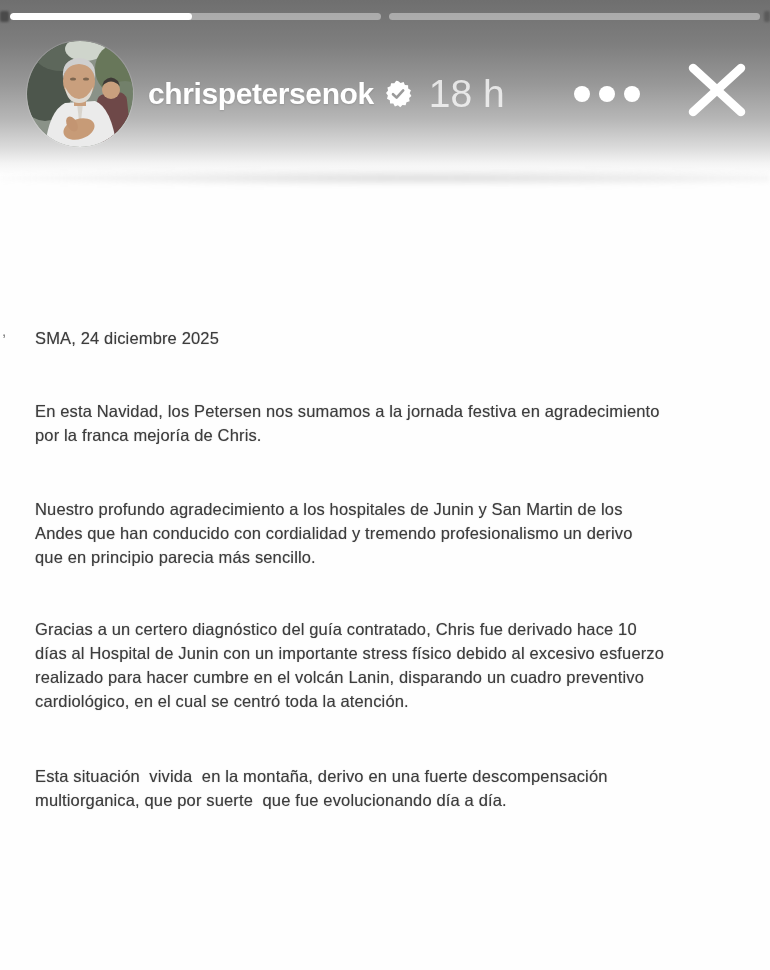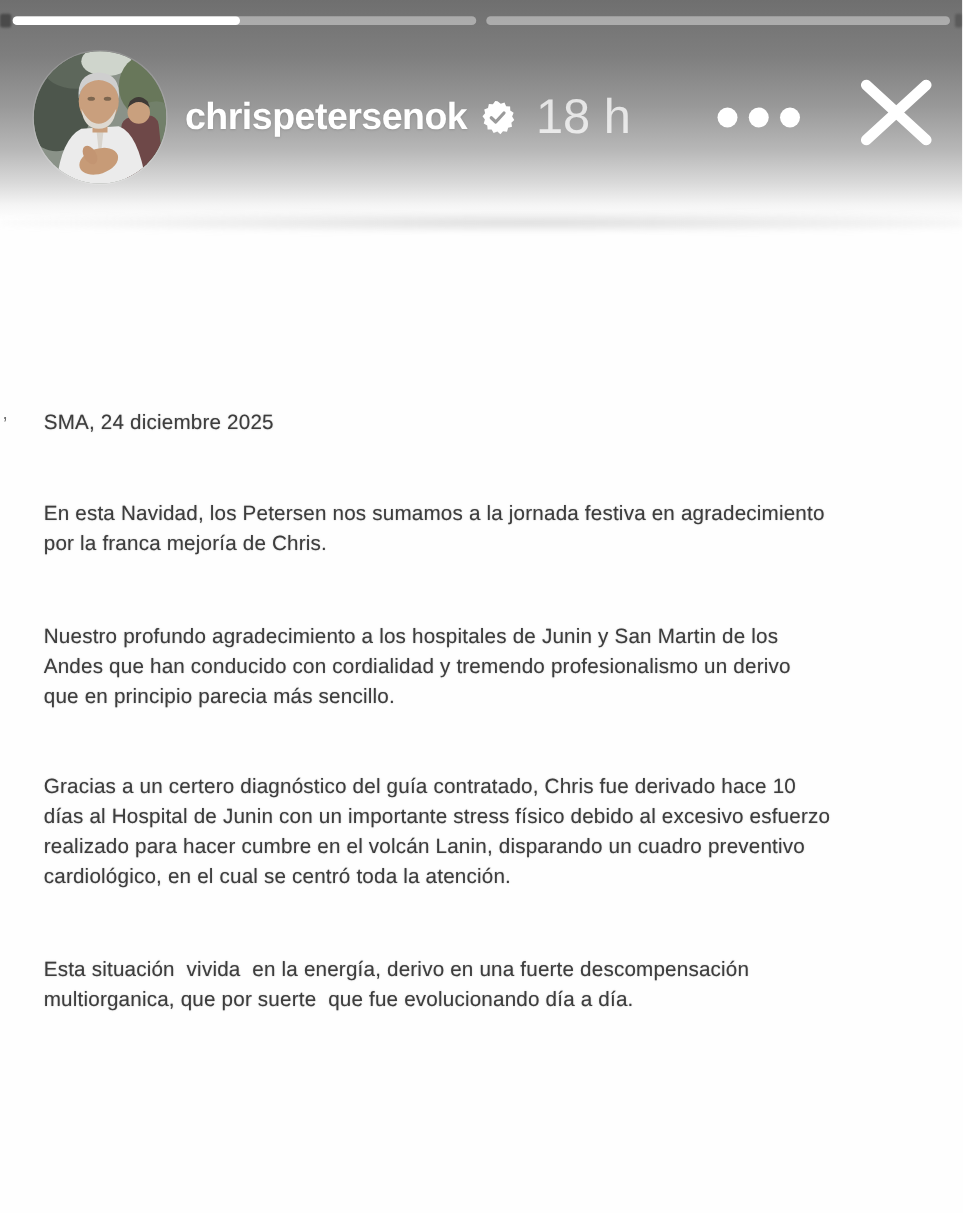--- a/index.html
+++ b/index.html
@@ -158,17 +158,17 @@
     <p class="letter-text date-line">SMA, 24 diciembre 2025</p>
     <p class="letter-text para-1">En esta Navidad, los Petersen nos sumamos a la jornada festiva en agradecimiento
 por la franca mejoría de Chris.</p>
     <p class="letter-text para-2">Nuestro profundo agradecimiento a los hospitales de Junin y San Martin de los
 Andes que han conducido con cordialidad y tremendo profesionalismo un derivo
 que en principio parecia más sencillo.</p>
     <p class="letter-text para-3">Gracias a un certero diagnóstico del guía contratado, Chris fue derivado hace 10
 días al Hospital de Junin con un importante stress físico debido al excesivo esfuerzo
 realizado para hacer cumbre en el volcán Lanin, disparando un cuadro preventivo
 cardiológico, en el cual se centró toda la atención.</p>
-    <p class="letter-text para-4">Esta situación  vivida  en la energía, derivo en una fuerte descompensación
+    <p class="letter-text para-4">Esta situación  vivida  en la montaña, derivo en una fuerte descompensación
 multiorganica, que por suerte  que fue evolucionando día a día.</p>
   </div>
 
 </div>
 
 </body></html>

